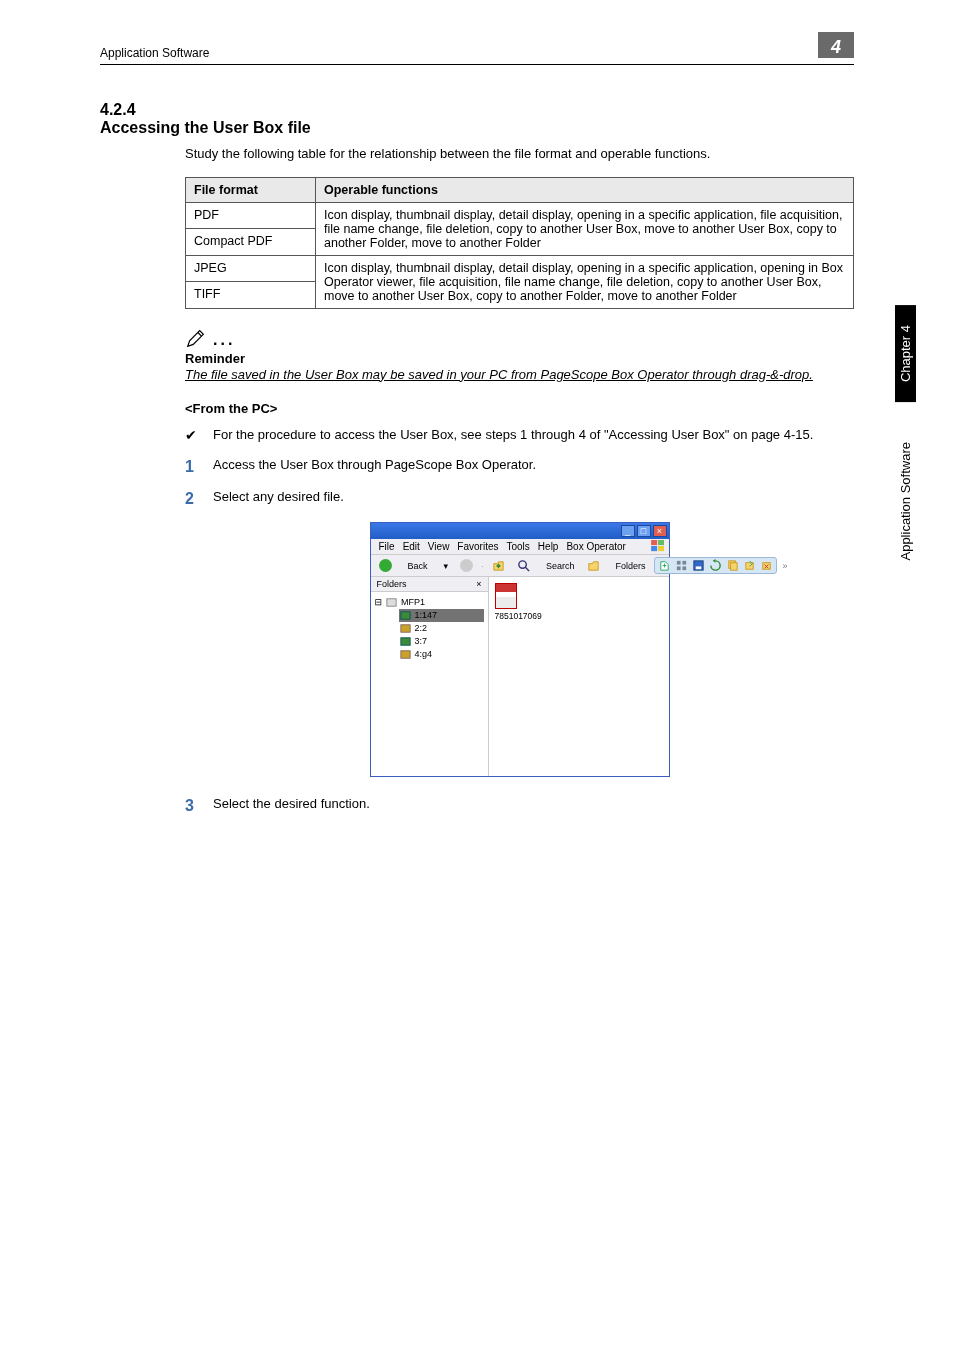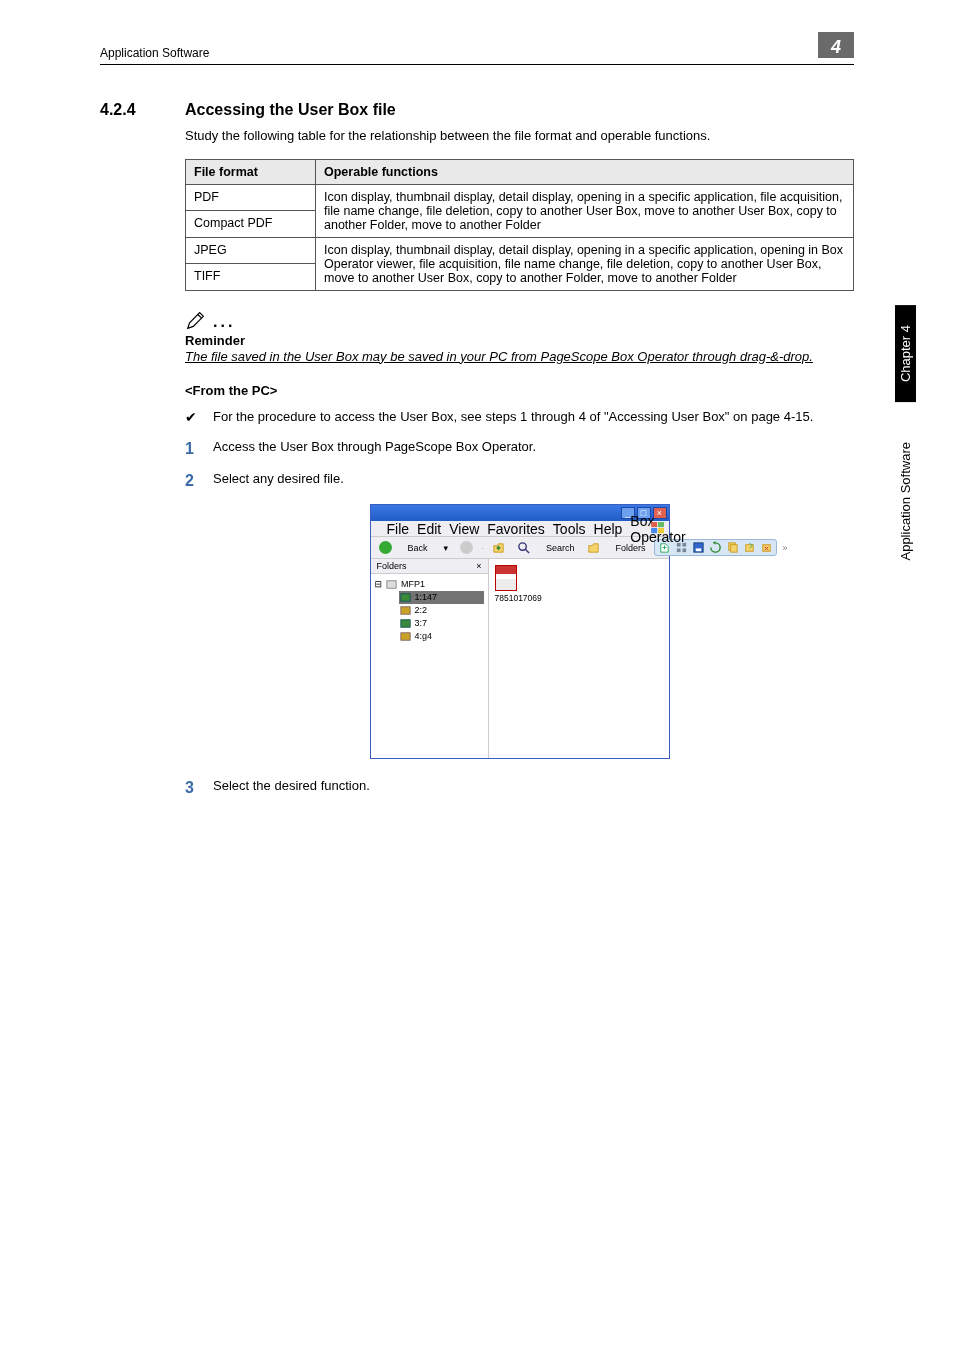--- a/index.html
+++ b/index.html
@@ -38,20 +38,21 @@
     color: #fff;
     font-weight: bold;
     font-size: 18px;
     text-align: center;
     line-height: 30px;
     font-style: italic;
   }
   .section-heading {
     margin-top: 36px;
     display: flex;
+    flex-direction: column;
   }
   .sec-num {
     width: 85px;
     font-weight: bold;
     font-size: 16px;
   }
   .sec-title {
     font-weight: bold;
     font-size: 16px;
   }
@@ -140,23 +141,23 @@
     font-size: 9px; line-height: 10px;
     text-align: center;
   }
   .ss-titlebar .wbtn.close { background: #e06050; }
   .ss-menubar {
     height: 16px;
     background: #efeef2;
     display: flex;
     align-items: center;
     gap: 8px;
-    padding: 0 16px;
+    padding: 0 8px;
     border-bottom: 1px solid #ccc;
-    font-size: 14px;
+    font-size: 10px;
     position: relative;
   }
   .ss-menubar .winlogo {
     position: absolute;
     right: 4px;
     top: 1px;
     width: 14px; height: 12px;
   }
   .ss-toolbar {
     height: 22px;

